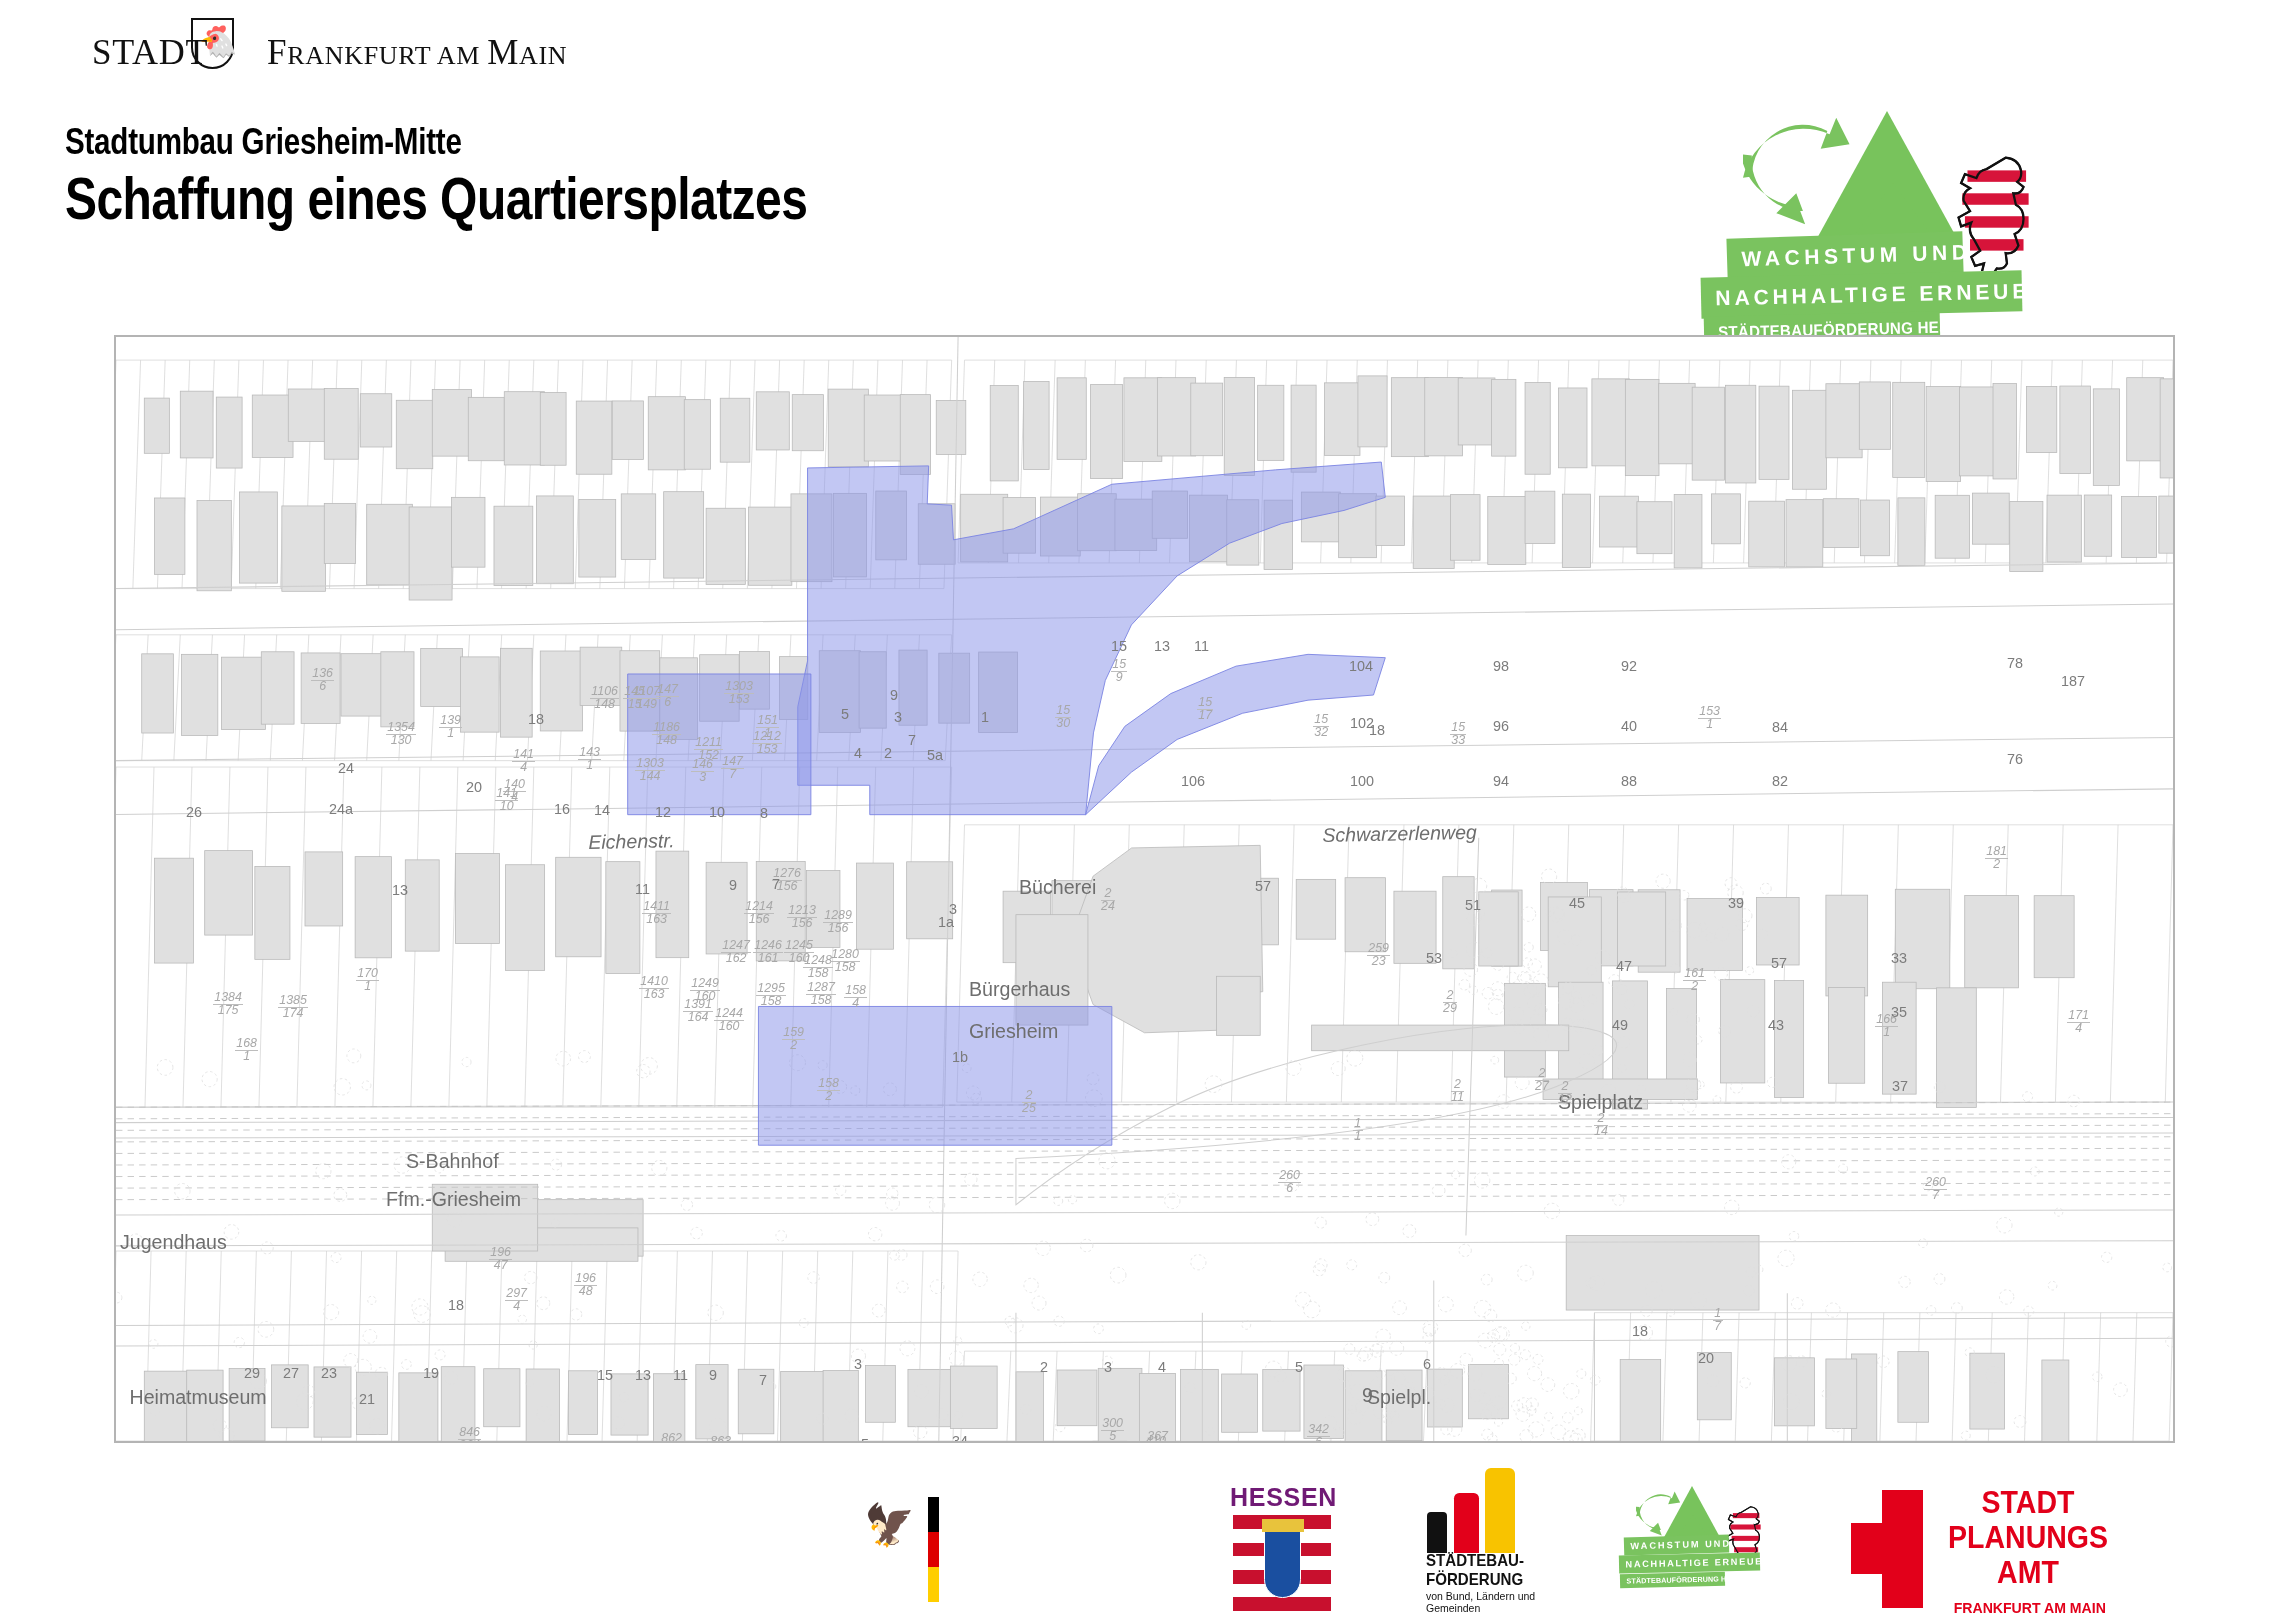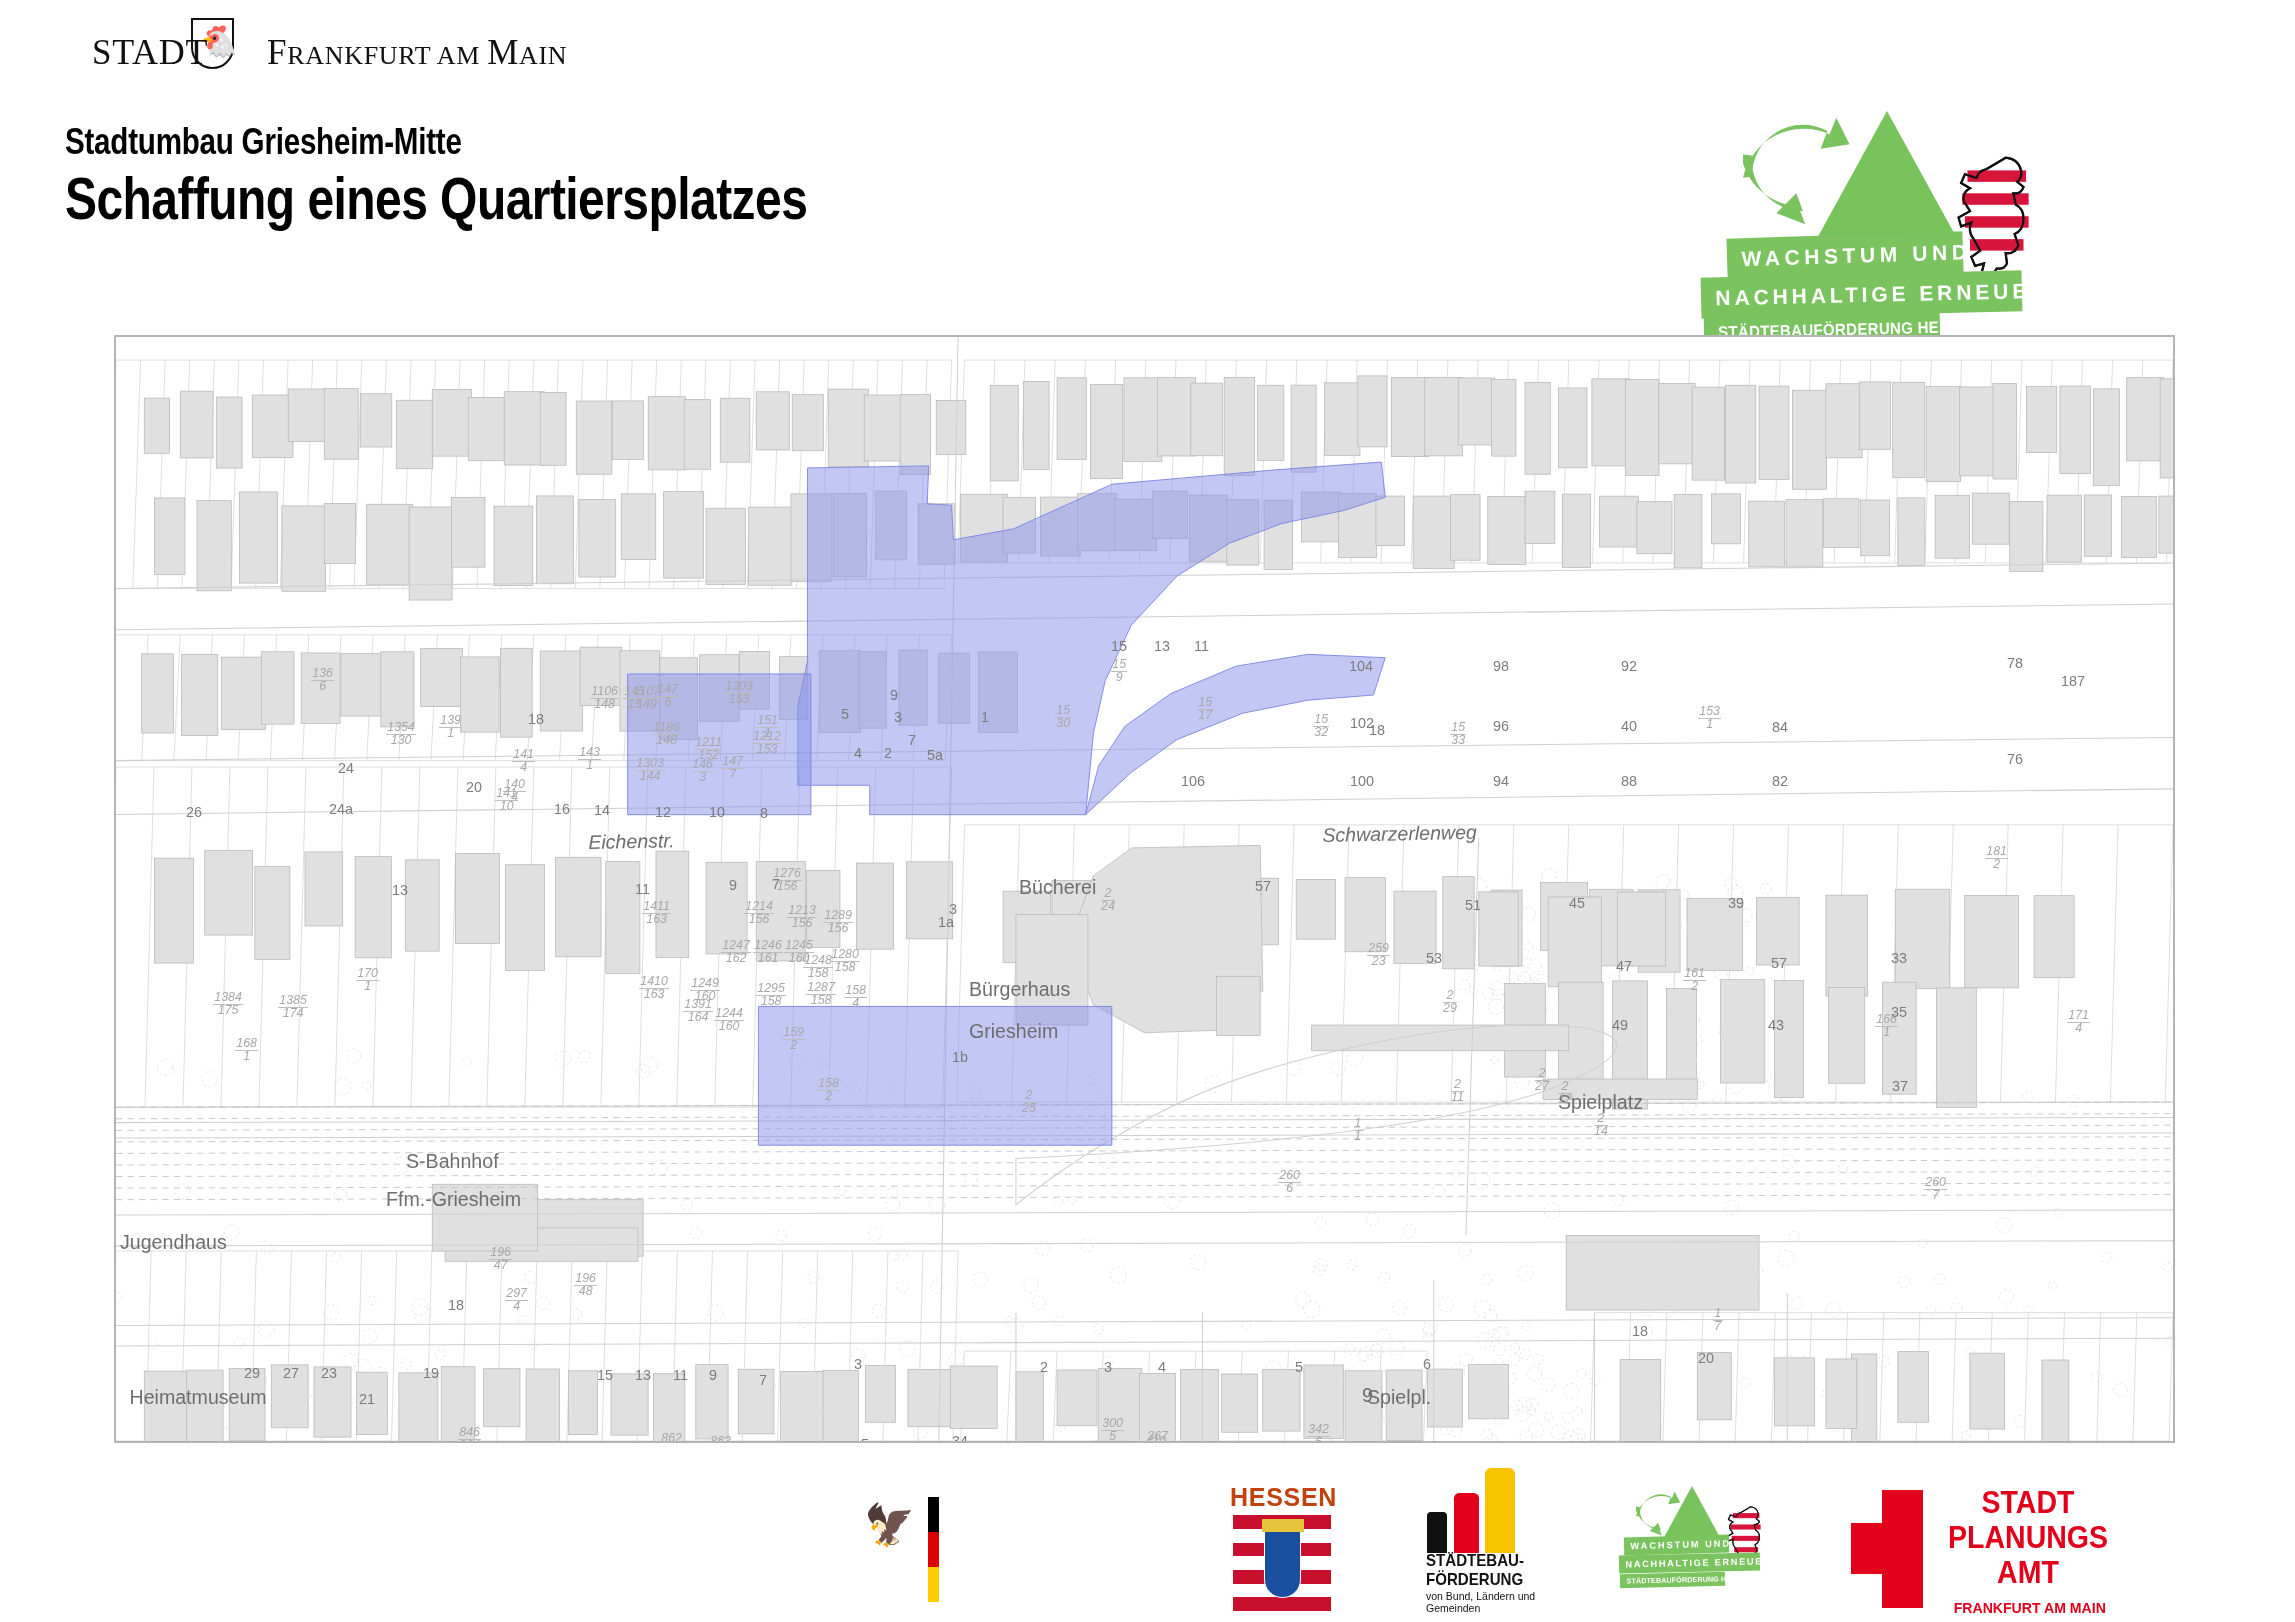--- a/index.html
+++ b/index.html
@@ -63,21 +63,21 @@
 
   #bmwsb{left:864px;width:307px;height:124px;}
   #bmwsb .eagle{position:absolute;left:0;top:14.4px;width:48px;height:52px;font-size:41px;
       line-height:52px;color:#111;text-align:center;}
   #bmwsb .flag{position:absolute;left:64px;top:11.8px;width:11px;height:105px;}
   #bmwsb .flag i{display:block;width:100%;height:33.33%;}
   #bmwsb .t{position:absolute;left:85px;top:14.4px;font-size:17px;line-height:24px;color:#111;
       white-space:nowrap;}
 
   #hessen{left:1230px;width:105px;height:131px;}
-  #hessen .hx{font-size:25px;color:#c2410c;font-weight:bold;letter-spacing:0.7px;
+  #hessen .hx{font-size:25px;color:#701a75;font-weight:bold;letter-spacing:0.7px;
       text-align:left;line-height:1;}
   #hessen .flagbox{position:absolute;left:3.3px;top:30px;width:98px;height:97px;background:#fff;}
   #hessen .flagbox i{position:absolute;left:0;width:100%;height:13.7px;background:#c8102e;}
   #hessen .shield{position:absolute;left:31px;top:10.5px;width:37px;height:72px;
       background:#1a4fa0;border-radius:0 0 18.3px 18.3px;border:1.3px solid #fff;box-sizing:border-box;}
   #hessen .crown{position:absolute;left:29px;top:3.9px;width:42px;height:13px;background:#e8c33c;}
 
   #staedtebau{left:1413px;width:183px;height:131px;}
   #staedtebau .h1{position:absolute;left:14.4px;bottom:63px;width:19.6px;height:41px;background:#111;
       border-radius:3.9px 3.9px 0 0;}

